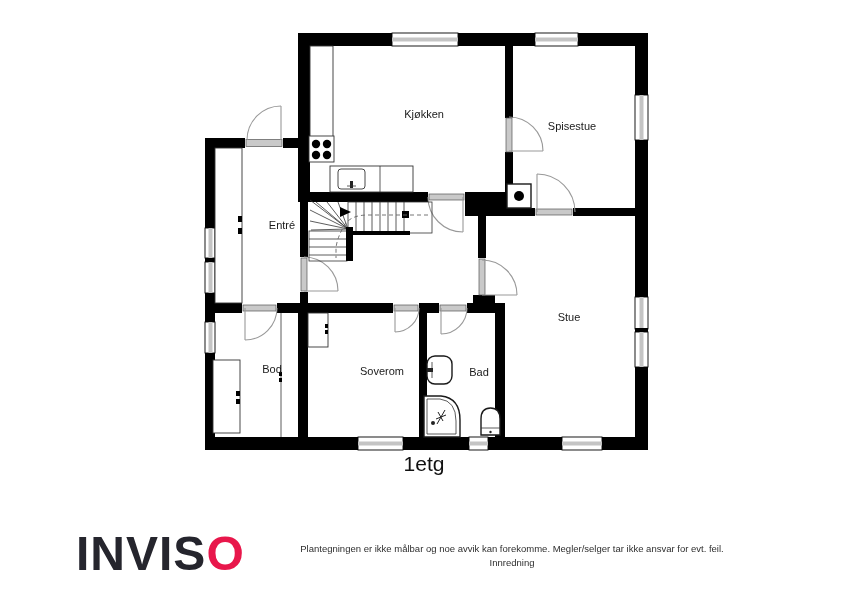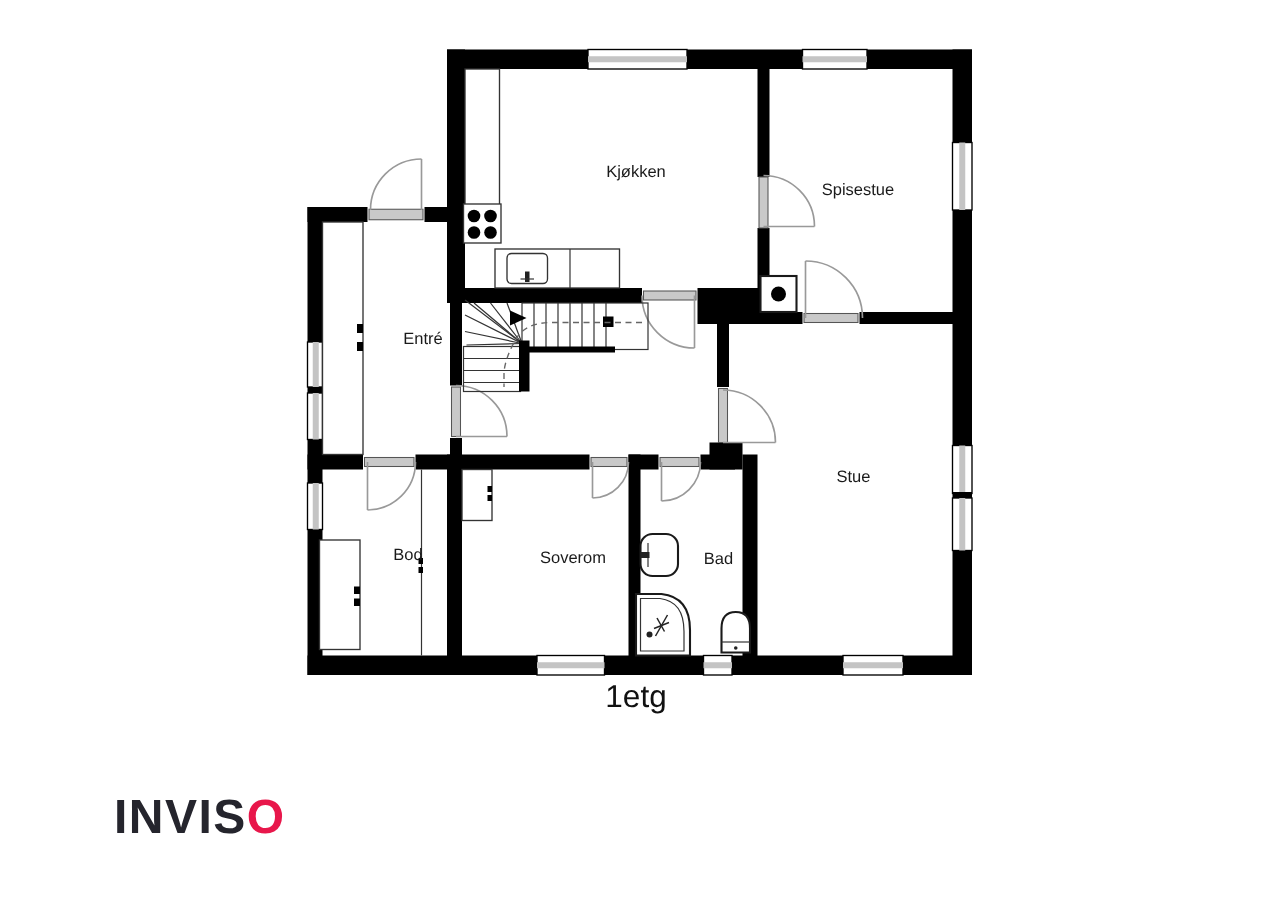--- a/index.html
+++ b/index.html
@@ -14,21 +14,21 @@
   .tick{fill:#000;}
   .leaf{fill:#c9c9c9;stroke:#555;stroke-width:0.7;}
   .arc{fill:none;stroke:#999;stroke-width:1.1;}
   .fix{fill:#fff;stroke:#1a1a1a;stroke-width:1.4;}
   .fthin{fill:#fff;stroke:#333;stroke-width:0.9;}
   .thin{stroke:#333;stroke-width:0.8;fill:none;}
   .dash{stroke:#666;stroke-width:0.9;fill:none;stroke-dasharray:4 3;}
   .lbl{font-family:"Liberation Sans",sans-serif;font-size:11px;fill:#1a1a1a;text-anchor:middle;}
   .title-lbl{font-family:"Liberation Sans",sans-serif;font-size:21px;fill:#111;text-anchor:middle;}
 
-  .logo{position:absolute;left:76px;top:526px;font-size:32px;font-weight:bold;
+  .logo{position:absolute;left:76px;top:526px;font-size:48px;font-weight:bold;
         letter-spacing:1px;color:#25252d;}
   .logo .logo-o{color:#e8174b;}
   .disclaimer{position:absolute;left:294px;top:542px;width:436px;font-size:9.5px;
         line-height:13.5px;color:#2e2e2e;text-align:center;}
 </style>
 </head>
 <body>
 
 <div class="stage">
 
@@ -306,15 +306,16 @@
     <text class="lbl" x="382" y="375">Soverom</text>
     <text class="lbl" x="479" y="376">Bad</text>
   </g>
 
   <text class="title-lbl" x="424" y="471">1etg</text>
 </svg>
 
   <div class="logo"><span>INVIS</span><span class="logo-o">O</span></div>
 
   <div class="disclaimer">
+    <div>Plantegningen er ikke målbar og noe avvik kan forekomme. Megler/selger tar ikke ansvar for evt. feil. Innredning</div>
   </div>
 
 </div>
 
 </body></html>

